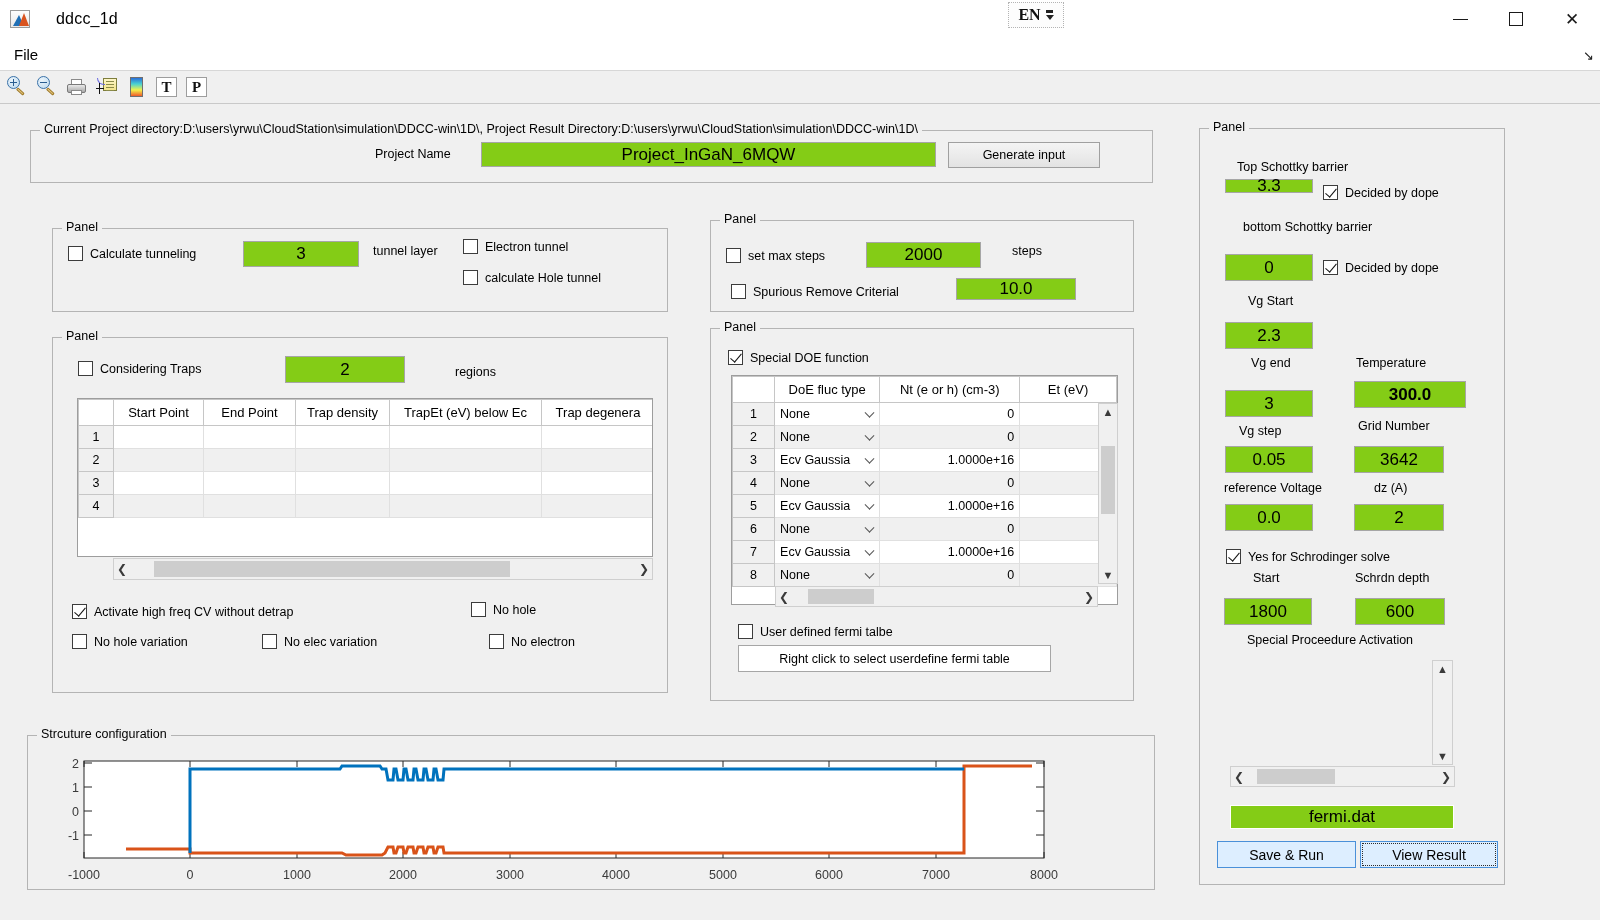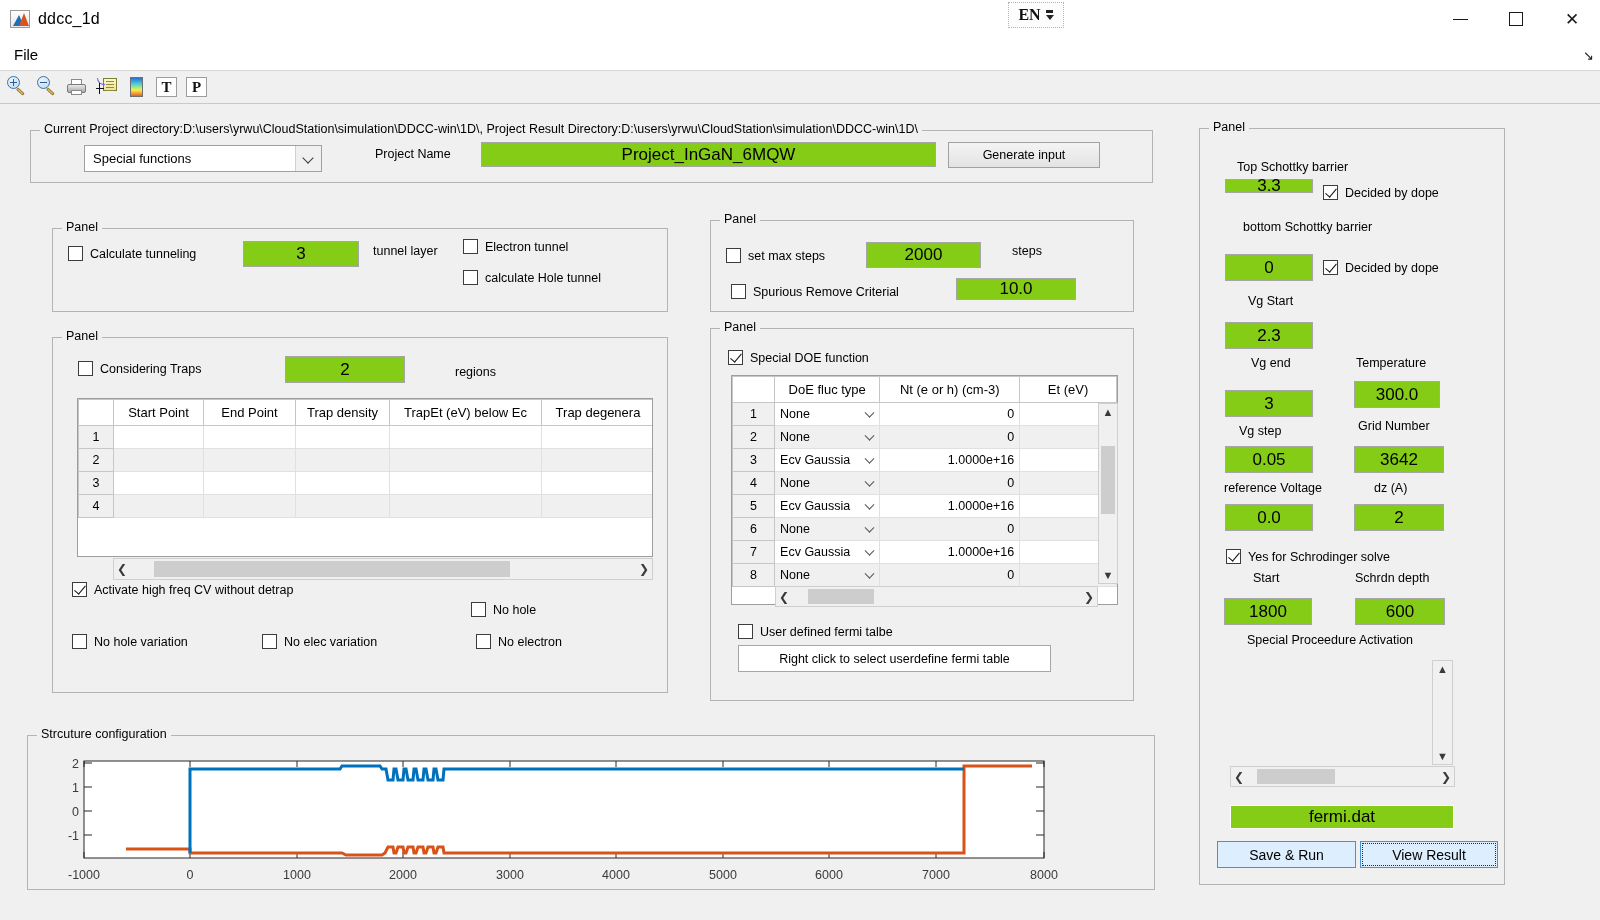--- a/index.html
+++ b/index.html
@@ -13,21 +13,21 @@
   .app {
     position: relative;
     width: 1600px; height: 920px;
     background: #f0f0f0;
   }
 
   
   .titlebar {
     position: absolute; left: 0; top: 0; width: 1600px; height: 38px;
     background: #ffffff;
-    display: flex; align-items: center;
+    display: flex; align-items: center; gap: 18px;
   }
   .title-icon {
     width: 20px; height: 18px; margin-left: 10px; margin-right: 8px;
     background: linear-gradient(#fdfdfd,#e8e8e8);
     border: 1px solid #9a9a9a;
     position: relative; overflow: hidden;
   }
   .title-icon::before {
     content: ""; position: absolute; left: 2px; bottom: 1px;
     width: 0; height: 0;
@@ -407,26 +407,20 @@
     </div>
     <div class="tbtn">
       <span class="tletter">P</span>
     </div>
   </div>
 
   <div class="group" style="left:30px; top:130px; width:1123px; height:53px;">
     <span class="legend">Current Project directory:D:\users\yrwu\CloudStation\simulation\DDCC-win\1D\,      Project Result Directory:D:\users\yrwu\CloudStation\simulation\DDCC-win\1D\</span>
   </div>
 
-  <div class="combo" style="left:84px; top:145px; width:238px; height:27px;">
-    <span class="val">Special functions</span>
-    <span class="arrow">
-        <span class="chev"></span>
-      </span>
-  </div>
 
   <span class="lbl" style="left:375px; top:147px;">Project Name</span>
 
   <div class="txt" style="left:481px; top:142px; width:455px; height:25px;">Project_InGaN_6MQW</div>
 
   <div class="btn" style="left:948px; top:142px; width:152px; height:26px;">Generate input</div>
 
 
   <div class="group" style="left:52px; top:228px; width:616px; height:84px;">
     <span class="legend">Panel</span>
@@ -513,37 +507,37 @@
     </table>
   </div>
   <div class="hscroll" style="left:113px; top:558px; width:540px; height:22px;">
     <span class="ar">❮</span>
     <span class="track">
       <span class="thumb" style="left:24px; width:356px;"></span>
     </span>
     <span class="ar">❯</span>
   </div>
 
-  <div class="cbx checked" style="left:72px; top:582px;">
+  <div class="cbx checked" style="left:72px; top:604px;">
     <span class="box"></span>
     <span class="t">Activate high freq CV without detrap</span>
   </div>
   <div class="cbx" style="left:471px; top:602px;">
     <span class="box"></span>
     <span class="t">No hole</span>
   </div>
   <div class="cbx" style="left:72px; top:634px;">
     <span class="box"></span>
     <span class="t">No hole variation</span>
   </div>
   <div class="cbx" style="left:262px; top:634px;">
     <span class="box"></span>
     <span class="t">No elec variation</span>
   </div>
-  <div class="cbx" style="left:476px; top:634px;">
+  <div class="cbx" style="left:489px; top:634px;">
     <span class="box"></span>
     <span class="t">No electron</span>
   </div>
 
   <div class="group" style="left:710px; top:220px; width:424px; height:92px;">
     <span class="legend">Panel</span>
   </div>
   <div class="cbx" style="left:726px; top:248px;">
     <span class="box"></span>
     <span class="t">set max steps</span>
@@ -670,21 +664,21 @@
     <span class="box"></span>
     <span class="t">Decided by dope</span>
   </div>
 
   <span class="lbl" style="left:1248px; top:294px;">Vg Start</span>
   <div class="txt" style="left:1225px; top:322px; width:88px; height:27px;">2.3</div>
 
   <span class="lbl" style="left:1251px; top:356px;">Vg end</span>
   <span class="lbl" style="left:1356px; top:356px;">Temperature</span>
   <div class="txt" style="left:1225px; top:390px; width:88px; height:27px;">3</div>
-  <div class="txt" style="left:1354px; top:381px; width:86px; height:27px;">300.0</div>
+  <div class="txt" style="left:1354px; top:381px; width:112px; height:27px;font-weight:bold;">300.0</div>
 
   <span class="lbl" style="left:1239px; top:424px;">Vg step</span>
   <span class="lbl" style="left:1358px; top:419px;">Grid Number</span>
   <div class="txt" style="left:1225px; top:446px; width:88px; height:27px;">0.05</div>
   <div class="txt" style="left:1354px; top:446px; width:90px; height:27px;">3642</div>
 
   <span class="lbl" style="left:1224px; top:481px;">reference Voltage</span>
   <span class="lbl" style="left:1374px; top:481px;">dz (A)</span>
   <div class="txt" style="left:1225px; top:504px; width:88px; height:27px;">0.0</div>
   <div class="txt" style="left:1354px; top:504px; width:90px; height:27px;">2</div>

